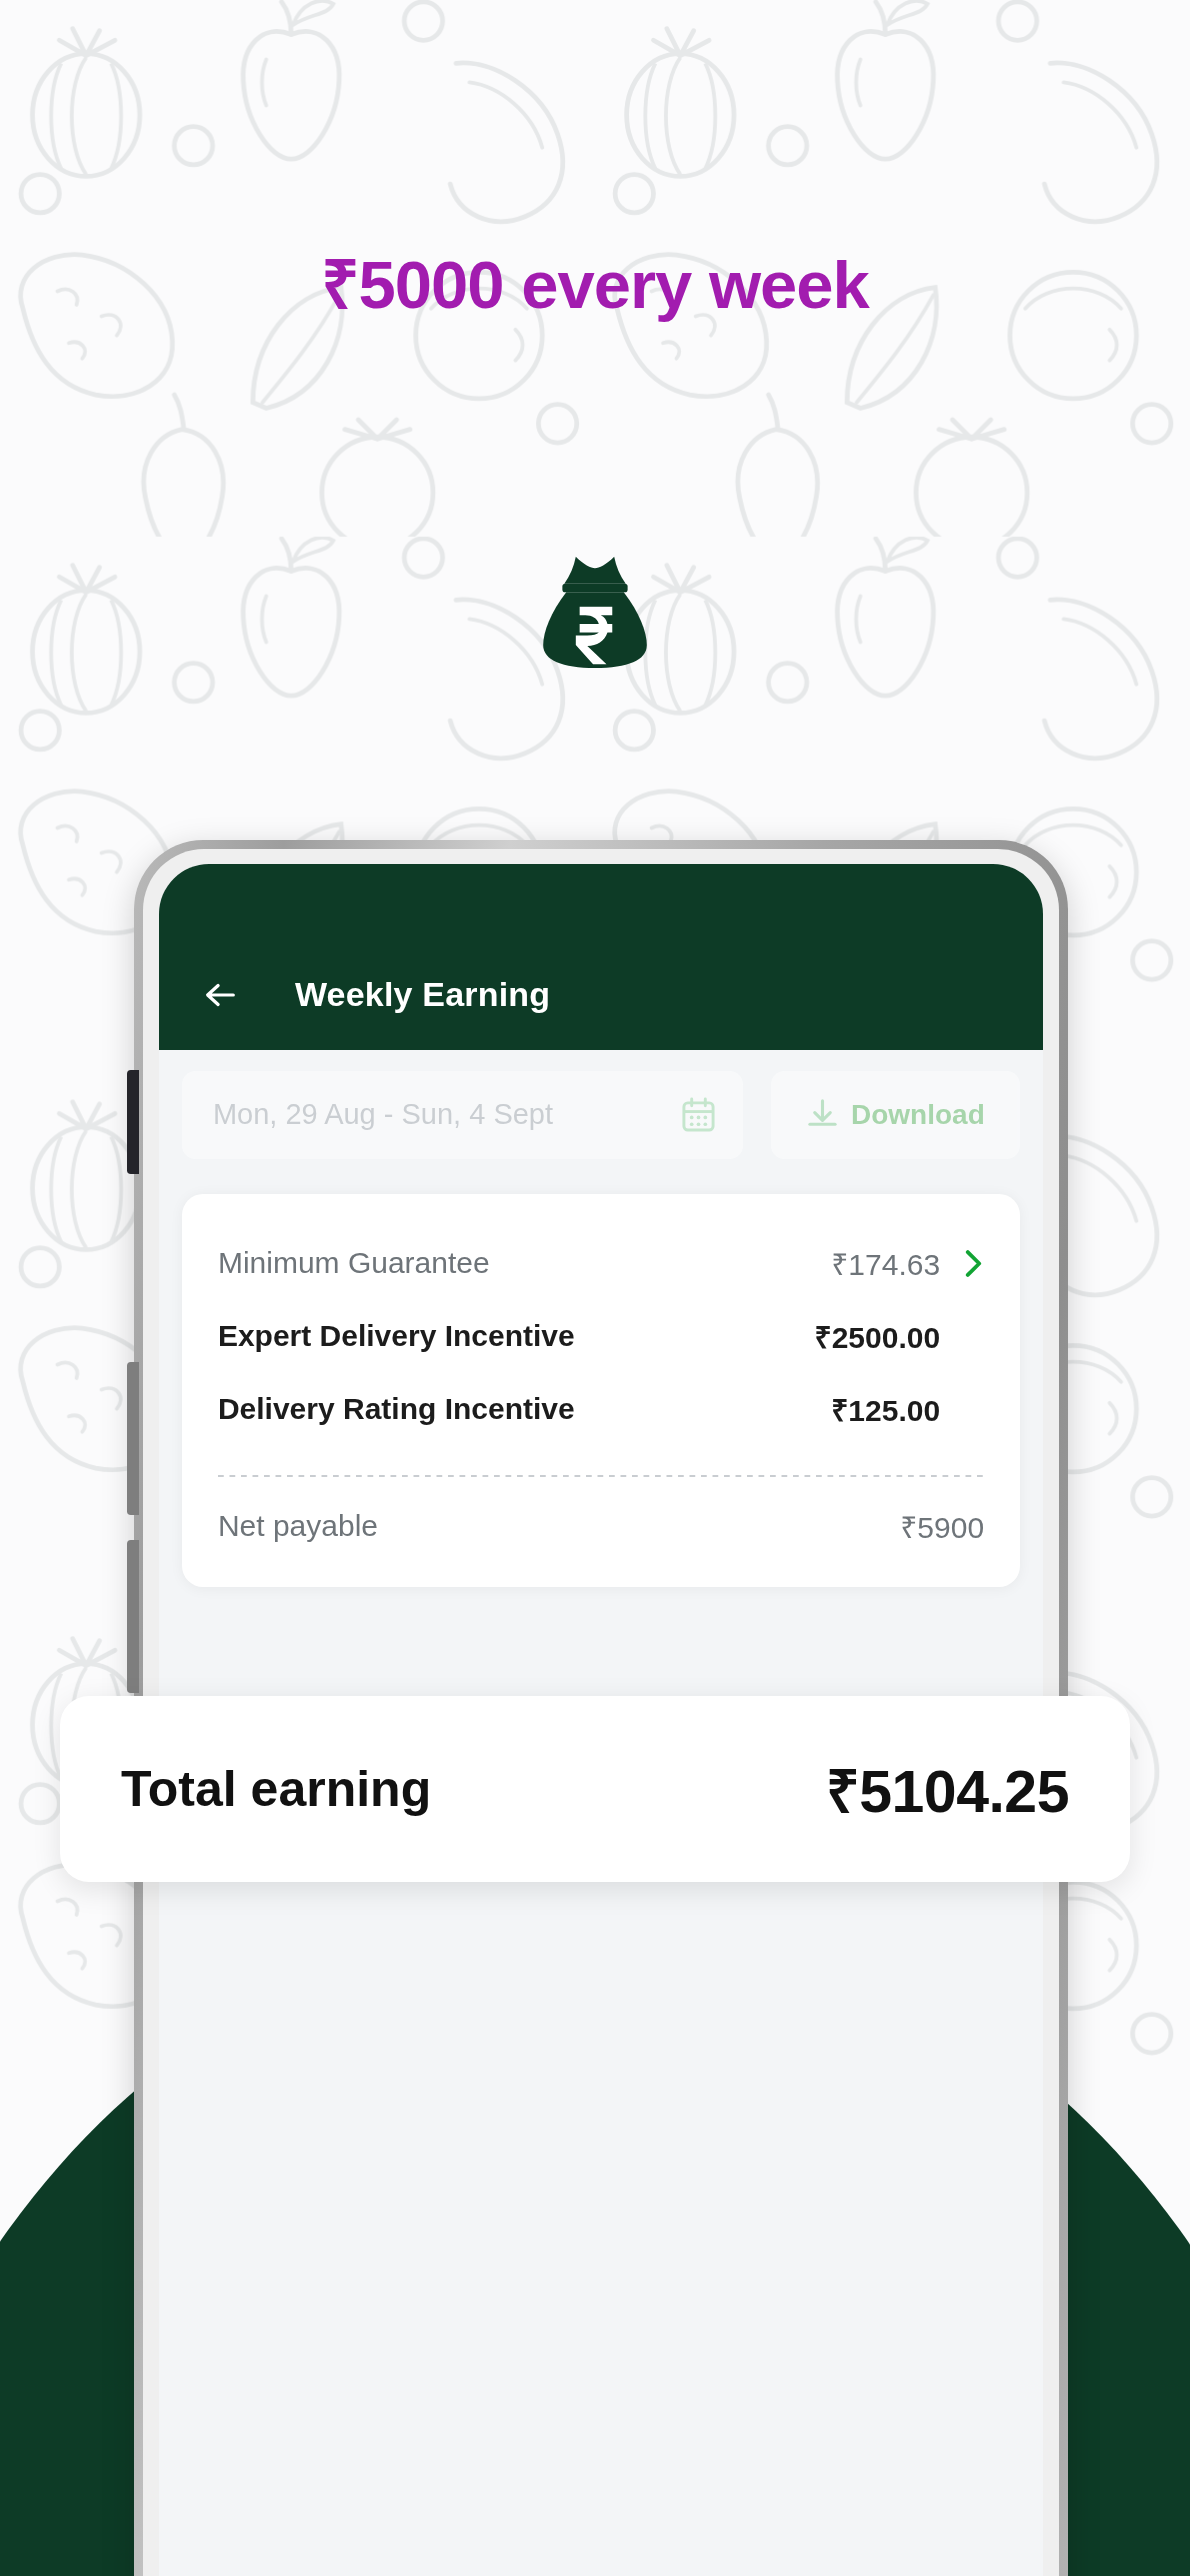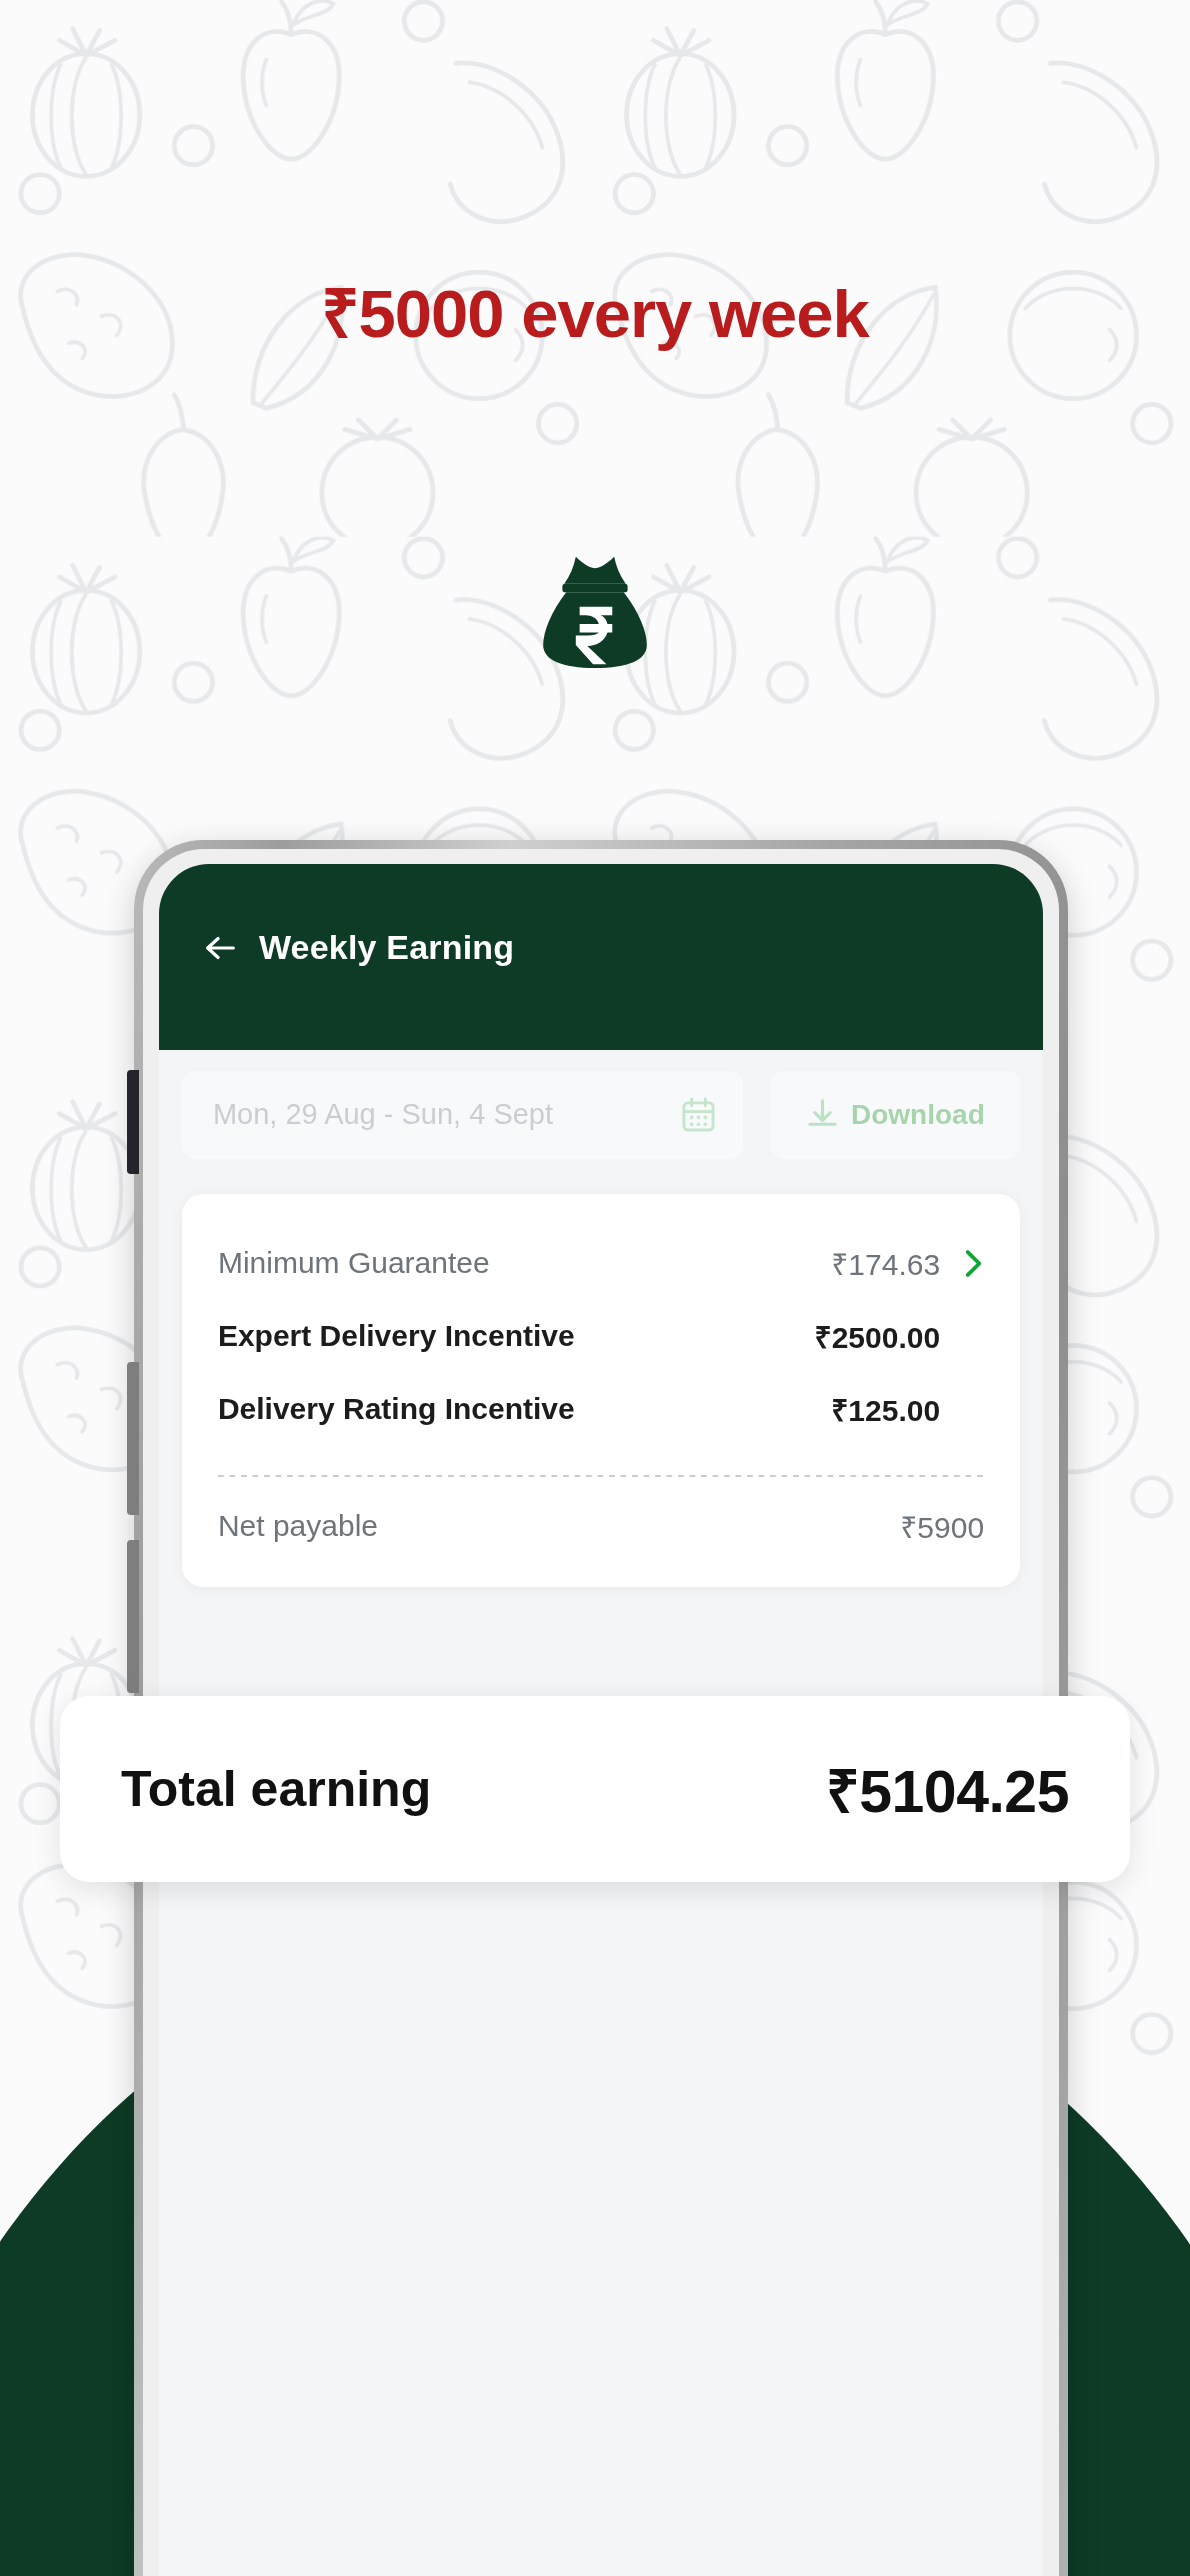--- a/index.html
+++ b/index.html
@@ -41,22 +41,21 @@
   #headline .line1{
     font-size:60px;
     line-height:1.0;
     color:#0d3b26;
     font-weight:400;
     letter-spacing:0px;
   }
   #headline .line2{
     font-size:67px;
     line-height:1.0;
-    margin-top:29px;
-    color:#b91c1c;
+    color:#a21caf;
     font-weight:bold;
     letter-spacing:-1px;
   }
 
   
   #moneybag{
     position:absolute;
     top:551px; left:50%;
     transform:translateX(-50%);
     width:119px; height:119px;
@@ -100,23 +99,23 @@
     border-radius:3.8px 0 0 3.8px;
     z-index:7;
   }
   .side-btn.dark{ background:#24242a; }
 
   
   #app-bar{
     height:186px;
     background:#0d3b26;
     display:flex;
-    align-items:center;
+    align-items:flex-end;
     padding:18px 0 36px 42px;
-    gap:20px;
+    gap:56px;
   }
   #back-arrow{
     width:38px; height:38px;
     flex:0 0 auto;
     display:flex; align-items:center; justify-content:center;
   }
   #back-arrow svg{ width:38px; height:38px; }
   #app-bar-title{
     color:#ffffff;
     font-size:34px;

